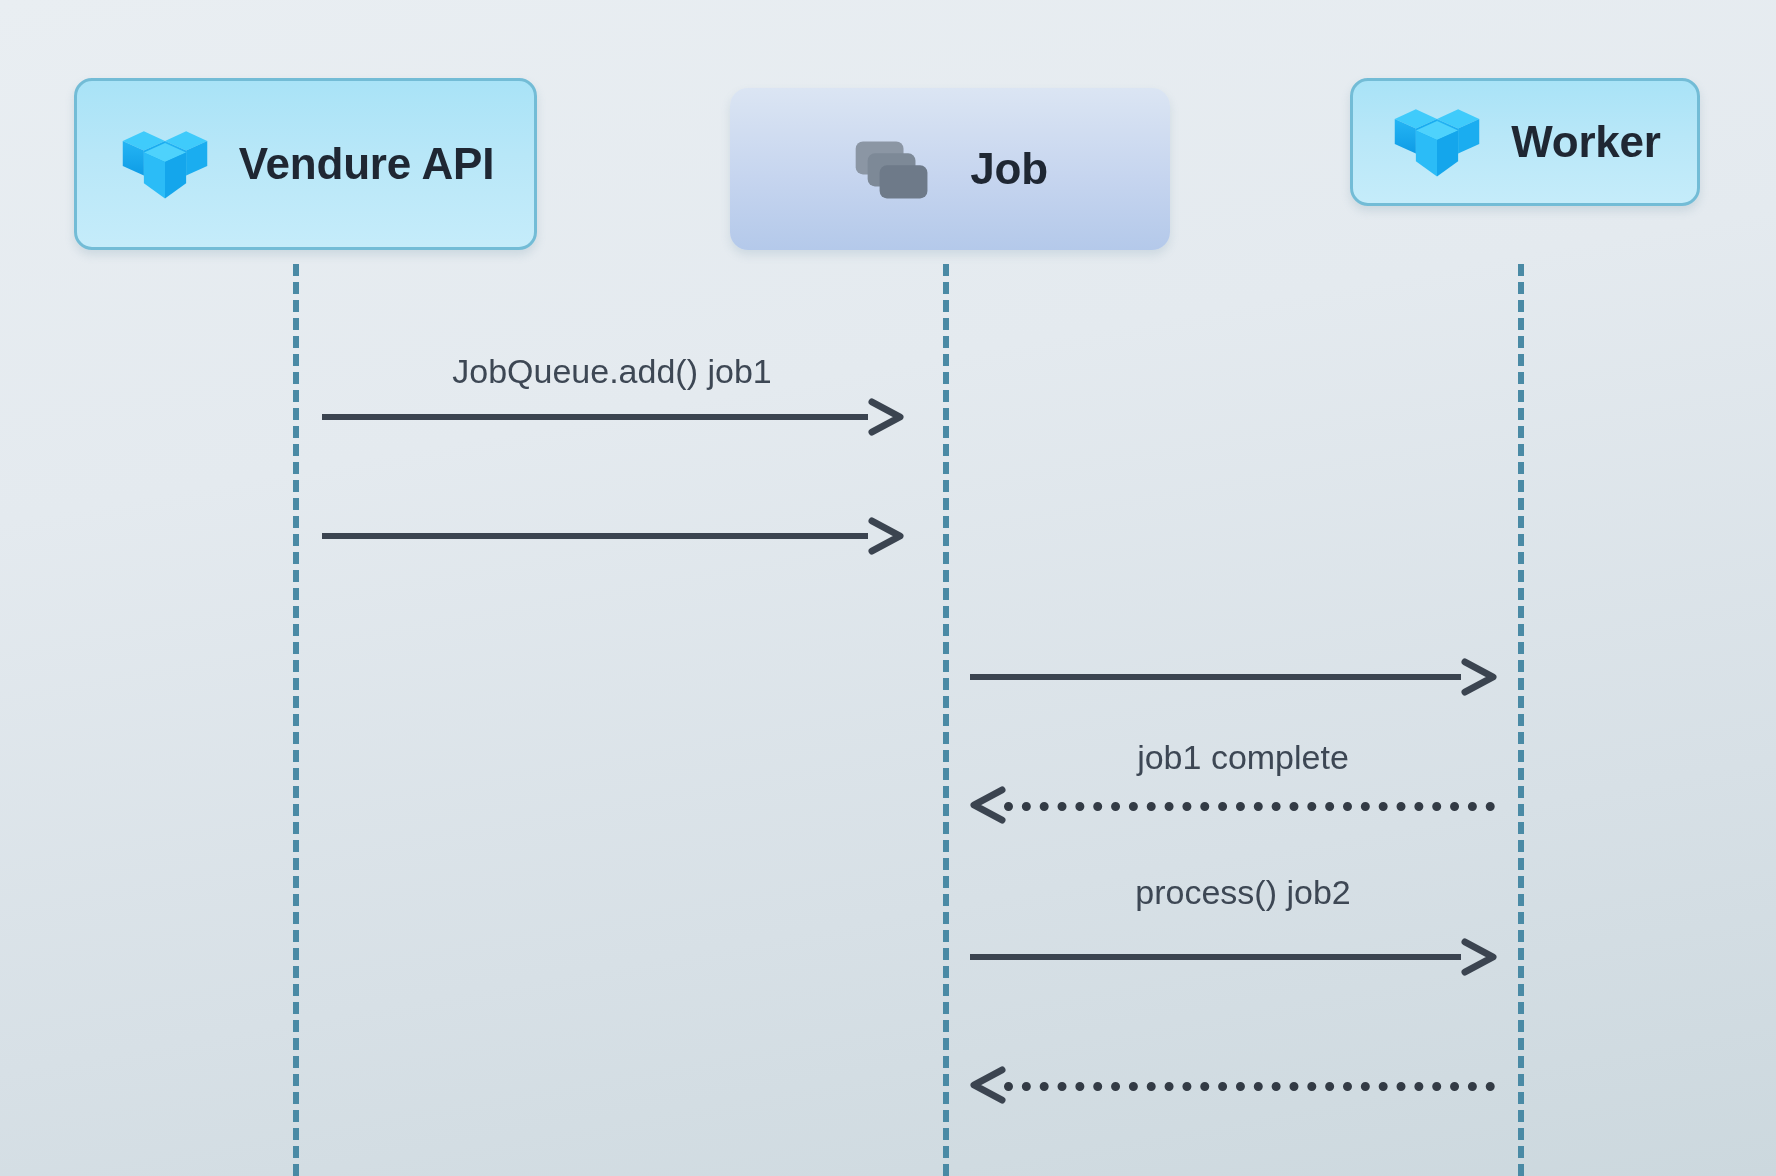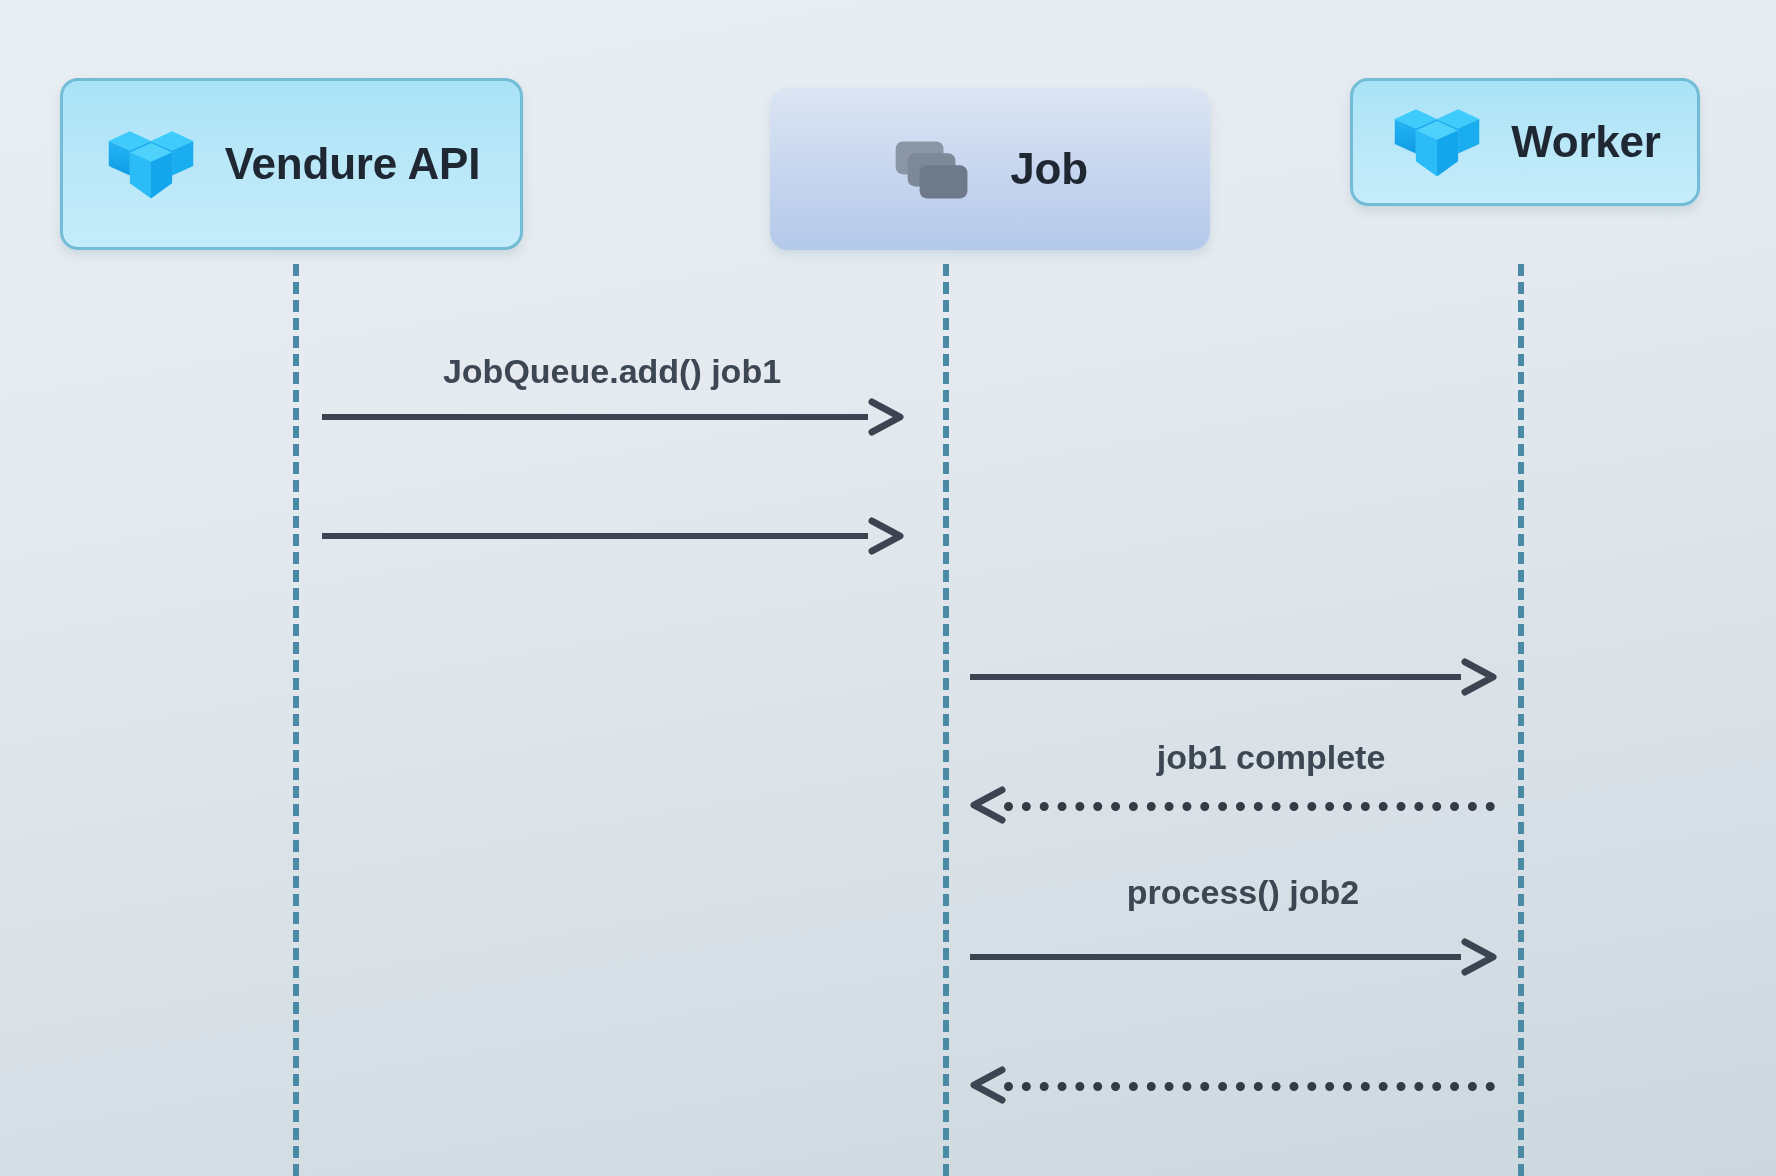--- a/index.html
+++ b/index.html
@@ -44,39 +44,39 @@
   .lifeline {
     position:absolute;
     width:0;
     border-left:6px dashed #4a8aa5;
   }
 
   
   .msg-label {
     position:absolute;
     font-size:34px;
-    font-weight:bold;
+    font-weight:normal;
     color:#3d4754;
     white-space:nowrap;
     transform:translateX(-50%);
     text-align:center;
   }
   .msg-line { position:absolute; height:0; }
   .msg-line.solid { border-top:6px solid #3b4450; }
   .msg-line.dotted {
     border-top:9px dotted #333b45;
     top:0;
   }
   .arrowhead { position:absolute; line-height:0; }
 </style>
 </head>
 <body>
 
 <div id="diagram">
-    <div class="participant vendure" style="left: 60px; top: 78px; width: 463px; height: 172px;">
+    <div class="participant vendure" style="left: 74px; top: 78px; width: 463px; height: 172px;">
       <span class="p-icon"><svg viewBox="0 0 100 100" width="96" height="96">
           <defs>
             <linearGradient id="vcTop" x1="0" y1="0" x2="0" y2="1">
               <stop offset="0" stop-color="#2fc2f8"></stop>
               <stop offset="1" stop-color="#12a7ee"></stop>
             </linearGradient>
             <linearGradient id="vcSide" x1="0" y1="0" x2="0" y2="1">
               <stop offset="0" stop-color="#25b5f4"></stop>
               <stop offset="1" stop-color="#0e9ce6"></stop>
             </linearGradient>
@@ -87,21 +87,21 @@
           <path d="M50 26 L72 16 L94 26 L72 36 Z" fill="#3fcbfb"></path>
           <path d="M50 26 L72 36 L72 62 L50 52 Z" fill="url(#vcSide)"></path>
           <path d="M94 26 L94 52 L72 62 L72 36 Z" fill="#1aadf0"></path>
           <path d="M28 38 L50 28 L72 38 L50 48 Z" fill="#4ed2fc"></path>
           <path d="M28 38 L50 48 L50 86 L28 70 Z" fill="#2bbcf7"></path>
           <path d="M72 38 L72 70 L50 86 L50 48 Z" fill="#14a6ec"></path>
         </svg></span>
       <span class="p-label">Vendure API</span>
     </div>
     <div class="lifeline" style="left: 293px; top: 264px; height: 912px; border-left-color: rgb(74, 138, 165);"></div>
-    <div class="participant job" style="left: 730px; top: 88px; width: 440px; height: 162px; margin-left: 40px;">
+    <div class="participant job" style="left: 730px; top: 88px; width: 440px; height: 162px;">
       <span class="p-icon"><svg viewBox="0 0 100 100" width="92" height="92">
           <rect x="4" y="20" width="52" height="36" rx="8" fill="#8b96a4"></rect>
           <rect x="17" y="33" width="52" height="36" rx="8" fill="#7d8997"></rect>
           <rect x="30" y="46" width="52" height="36" rx="8" fill="#6e7a89"></rect>
         </svg></span>
       <span class="p-label">Job</span>
     </div>
     <div class="lifeline" style="left: 943px; top: 264px; height: 912px; border-left-color: rgb(74, 138, 165);"></div>
     <div class="participant vendure" style="left: 1350px; top: 78px; width: 350px; height: 128px;">
       <span class="p-icon"><svg viewBox="0 0 100 100" width="96" height="96">
@@ -134,21 +134,21 @@
         <path d="M4 4 L32 19 L4 34" fill="none" stroke="#3b4450" stroke-width="7" stroke-linecap="round" stroke-linejoin="round"></path>
       </svg></div>
     <div class="msg-line solid" style="left: 322px; width: 546px; top: 533px; border-top-color: rgb(59, 68, 80);"></div>
     <div class="arrowhead" style="left: 868px; top: 517px;"><svg width="36" height="38" viewBox="0 0 36 38">
         <path d="M4 4 L32 19 L4 34" fill="none" stroke="#3b4450" stroke-width="7" stroke-linecap="round" stroke-linejoin="round"></path>
       </svg></div>
     <div class="msg-line solid" style="left: 970px; width: 491px; top: 674px; border-top-color: rgb(59, 68, 80);"></div>
     <div class="arrowhead" style="left: 1461px; top: 658px;"><svg width="36" height="38" viewBox="0 0 36 38">
         <path d="M4 4 L32 19 L4 34" fill="none" stroke="#3b4450" stroke-width="7" stroke-linecap="round" stroke-linejoin="round"></path>
       </svg></div>
-    <div class="msg-label" style="left: 1243px; top: 738px; margin-left: 28px;">job1 complete</div>
+    <div class="msg-label" style="left: 1243px; top: 738px;">job1 complete</div>
     <div class="msg-line dotted" style="left: 1004px; width: 491px; top: 802px;"></div>
     <div class="arrowhead" style="left: 970px; top: 786px;"><svg width="36" height="38" viewBox="0 0 36 38">
         <path d="M32 4 L4 19 L32 34" fill="none" stroke="#3b4450" stroke-width="7" stroke-linecap="round" stroke-linejoin="round"></path>
       </svg></div>
     <div class="msg-label" style="left: 1243px; top: 873px;">process() job2</div>
     <div class="msg-line solid" style="left: 970px; width: 491px; top: 954px; border-top-color: rgb(59, 68, 80);"></div>
     <div class="arrowhead" style="left: 1461px; top: 938px;"><svg width="36" height="38" viewBox="0 0 36 38">
         <path d="M4 4 L32 19 L4 34" fill="none" stroke="#3b4450" stroke-width="7" stroke-linecap="round" stroke-linejoin="round"></path>
       </svg></div>
     <div class="msg-line dotted" style="left: 1004px; width: 491px; top: 1082px;"></div>

